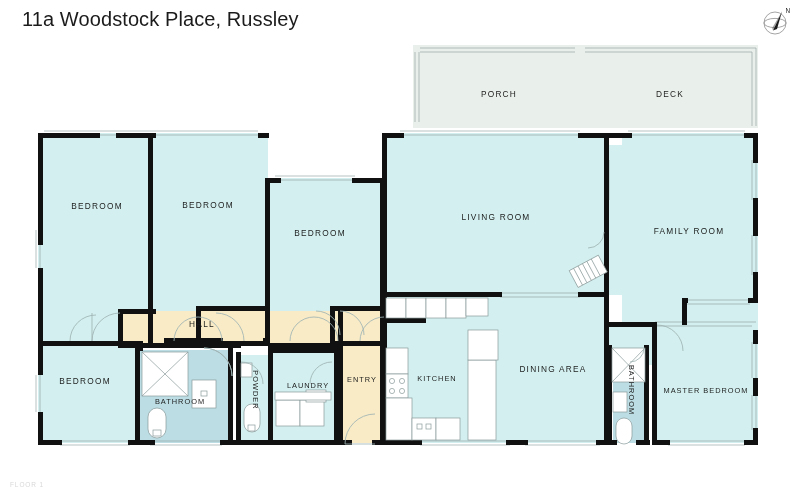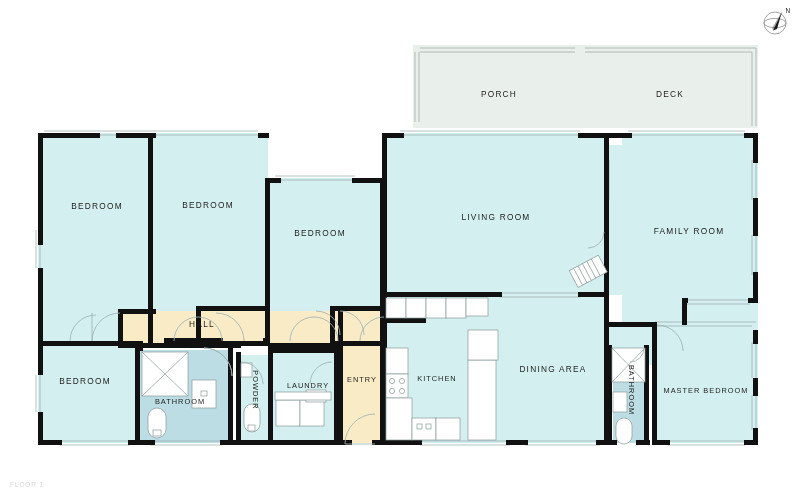--- a/index.html
+++ b/index.html
@@ -25,20 +25,21 @@
     font-size:8.3px;letter-spacing:1.25px;fill:#1d1d1d;font-weight:400;
     text-anchor:middle;dominant-baseline:middle;
   }
   .rm-label.sm{font-size:7.4px;letter-spacing:1.0px;}
 </style>
 </head>
 <body>
 
 <div id="plan-root">
 
+  <div id="title">11a Woodstock Place, Russley</div>
 
   <div id="compass">
     <svg viewBox="0 0 34 34" width="34" height="34" aria-hidden="true">
       <circle cx="15" cy="19" r="11" fill="none" stroke="#9a9a9a" stroke-width="0.9"></circle>
       <ellipse cx="15" cy="19" rx="11" ry="4.6" fill="none" stroke="#9a9a9a" stroke-width="0.9"></ellipse>
       <path d="M13.0 26.5 L22.0 7.5 L17.0 25.0 Z" fill="#1a1a1a"></path>
       <path d="M22.0 7.5 L13.0 26.5 L12.2 24.0 Z" fill="#555555" opacity="0.55"></path>
       <text x="25.5" y="8.5" font-family="Liberation Sans, sans-serif" font-size="6.4" fill="#1a1a1a">N</text>
     </svg>
   </div>

